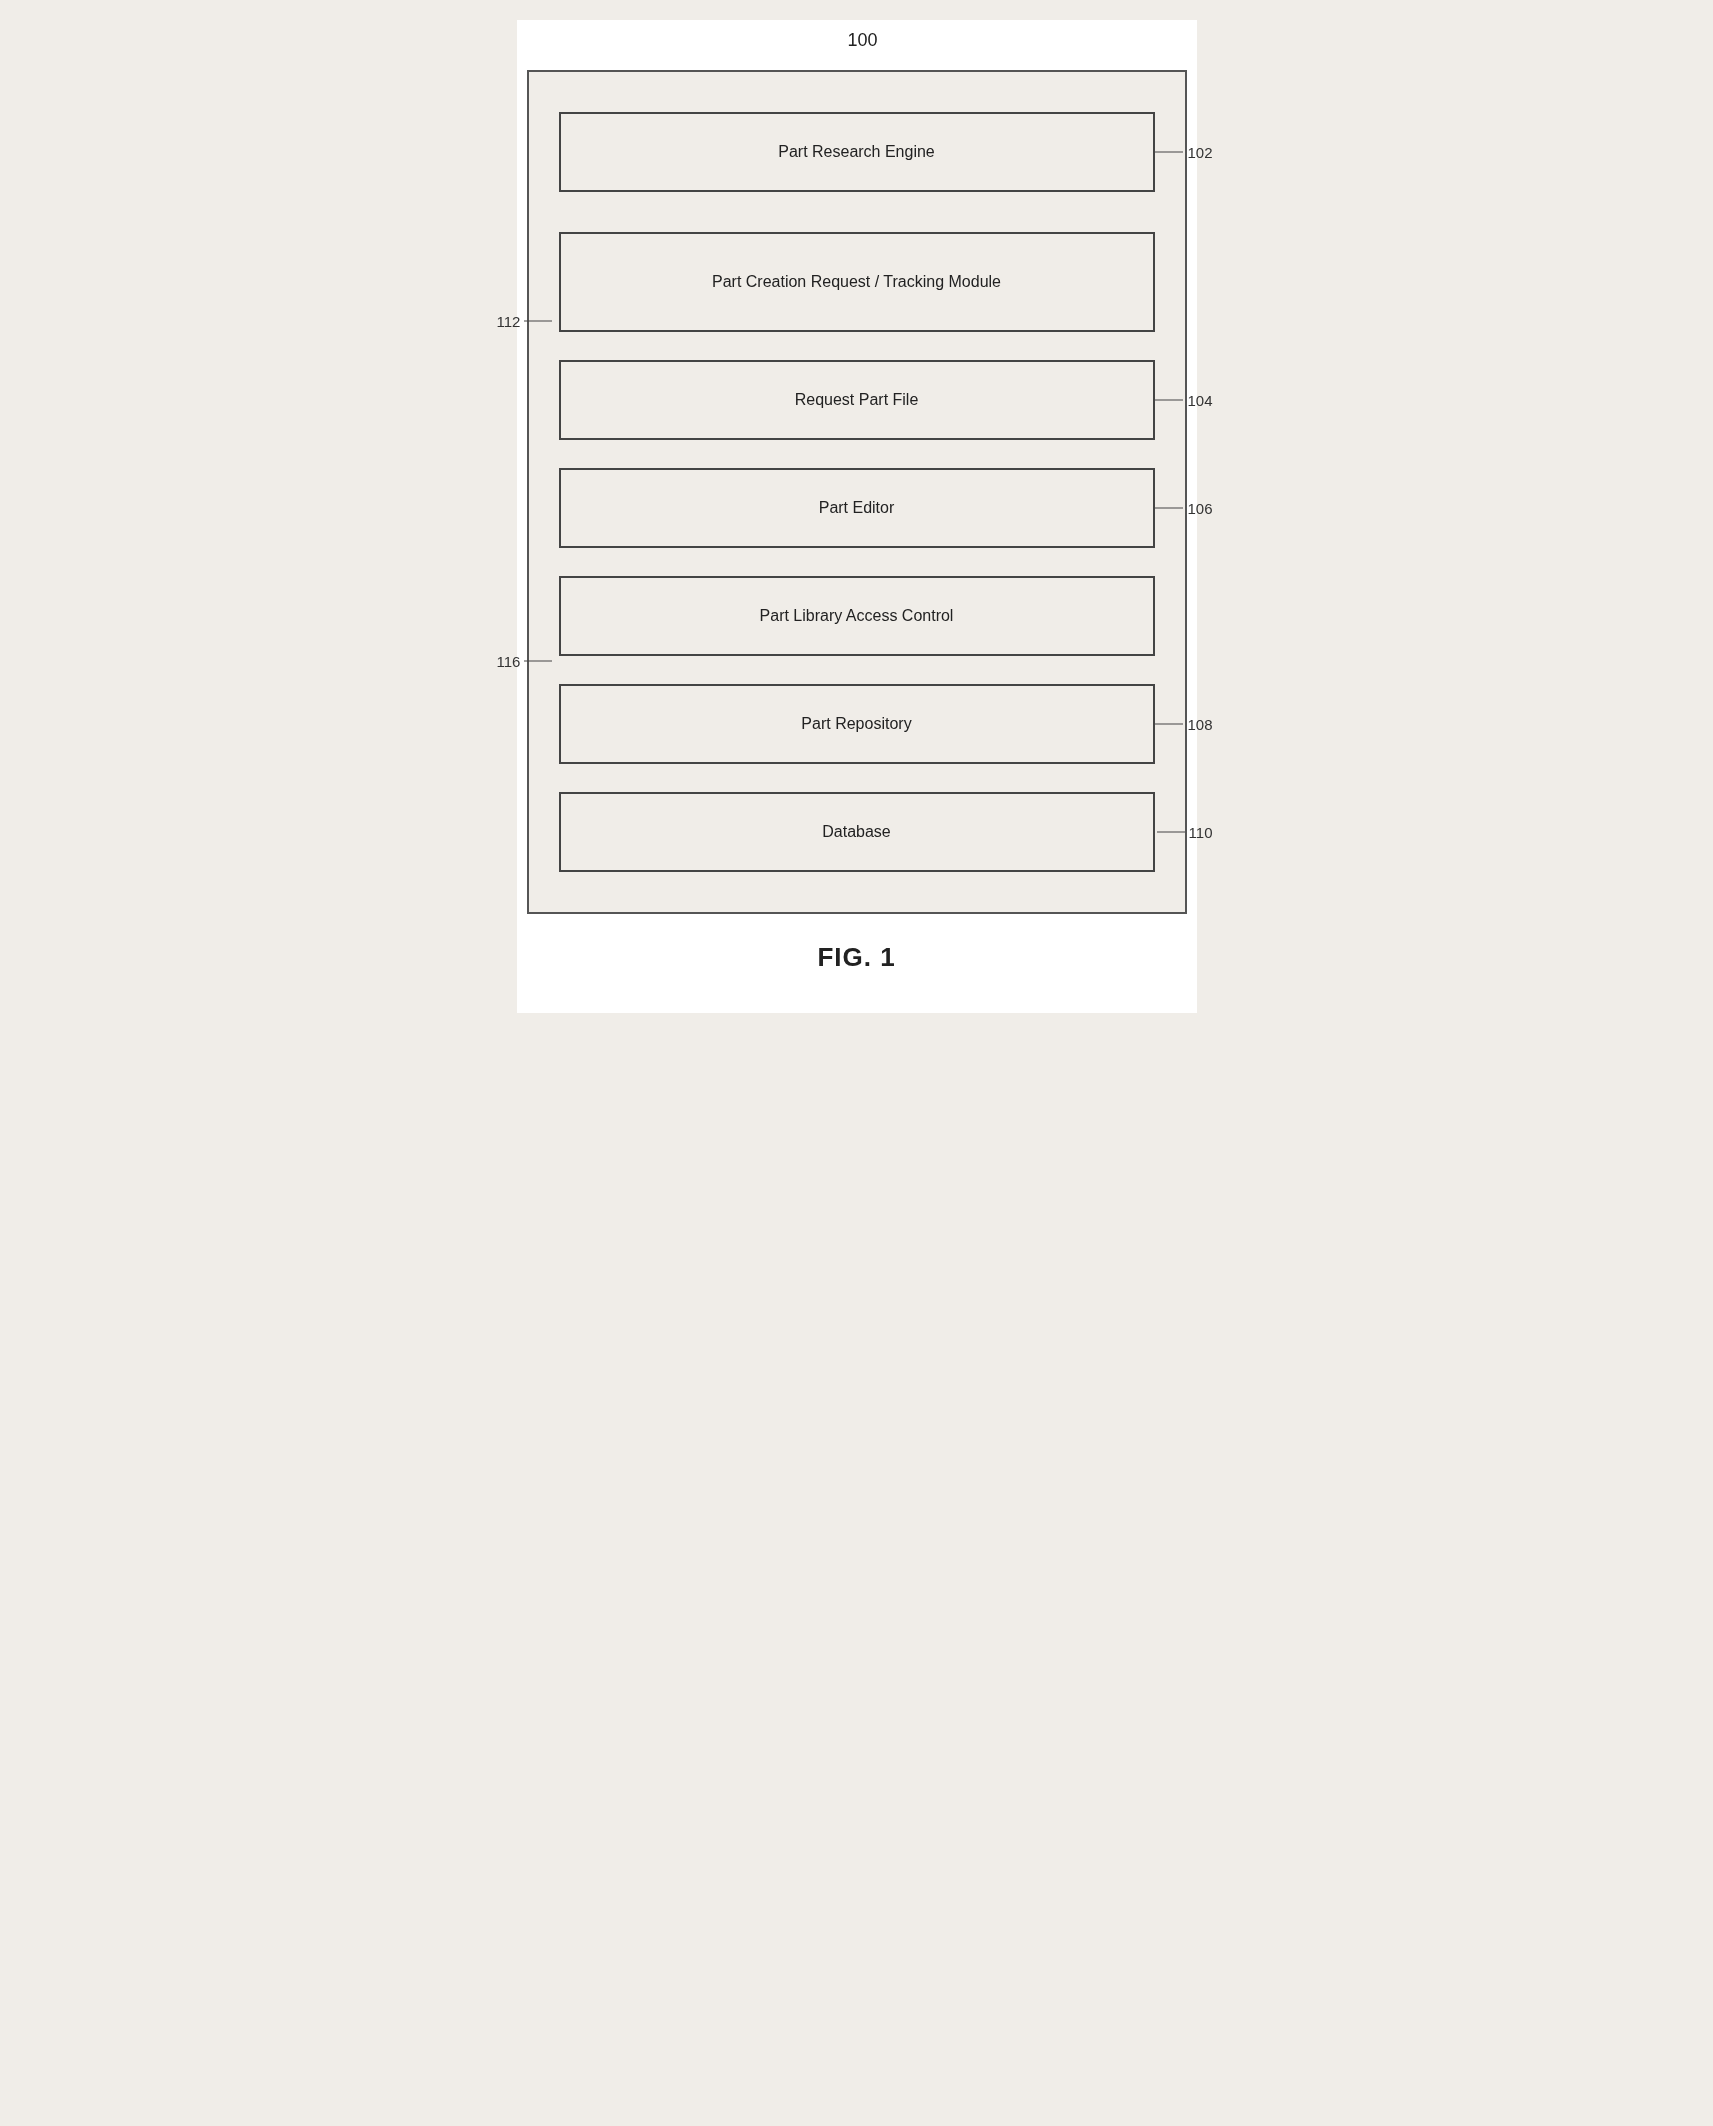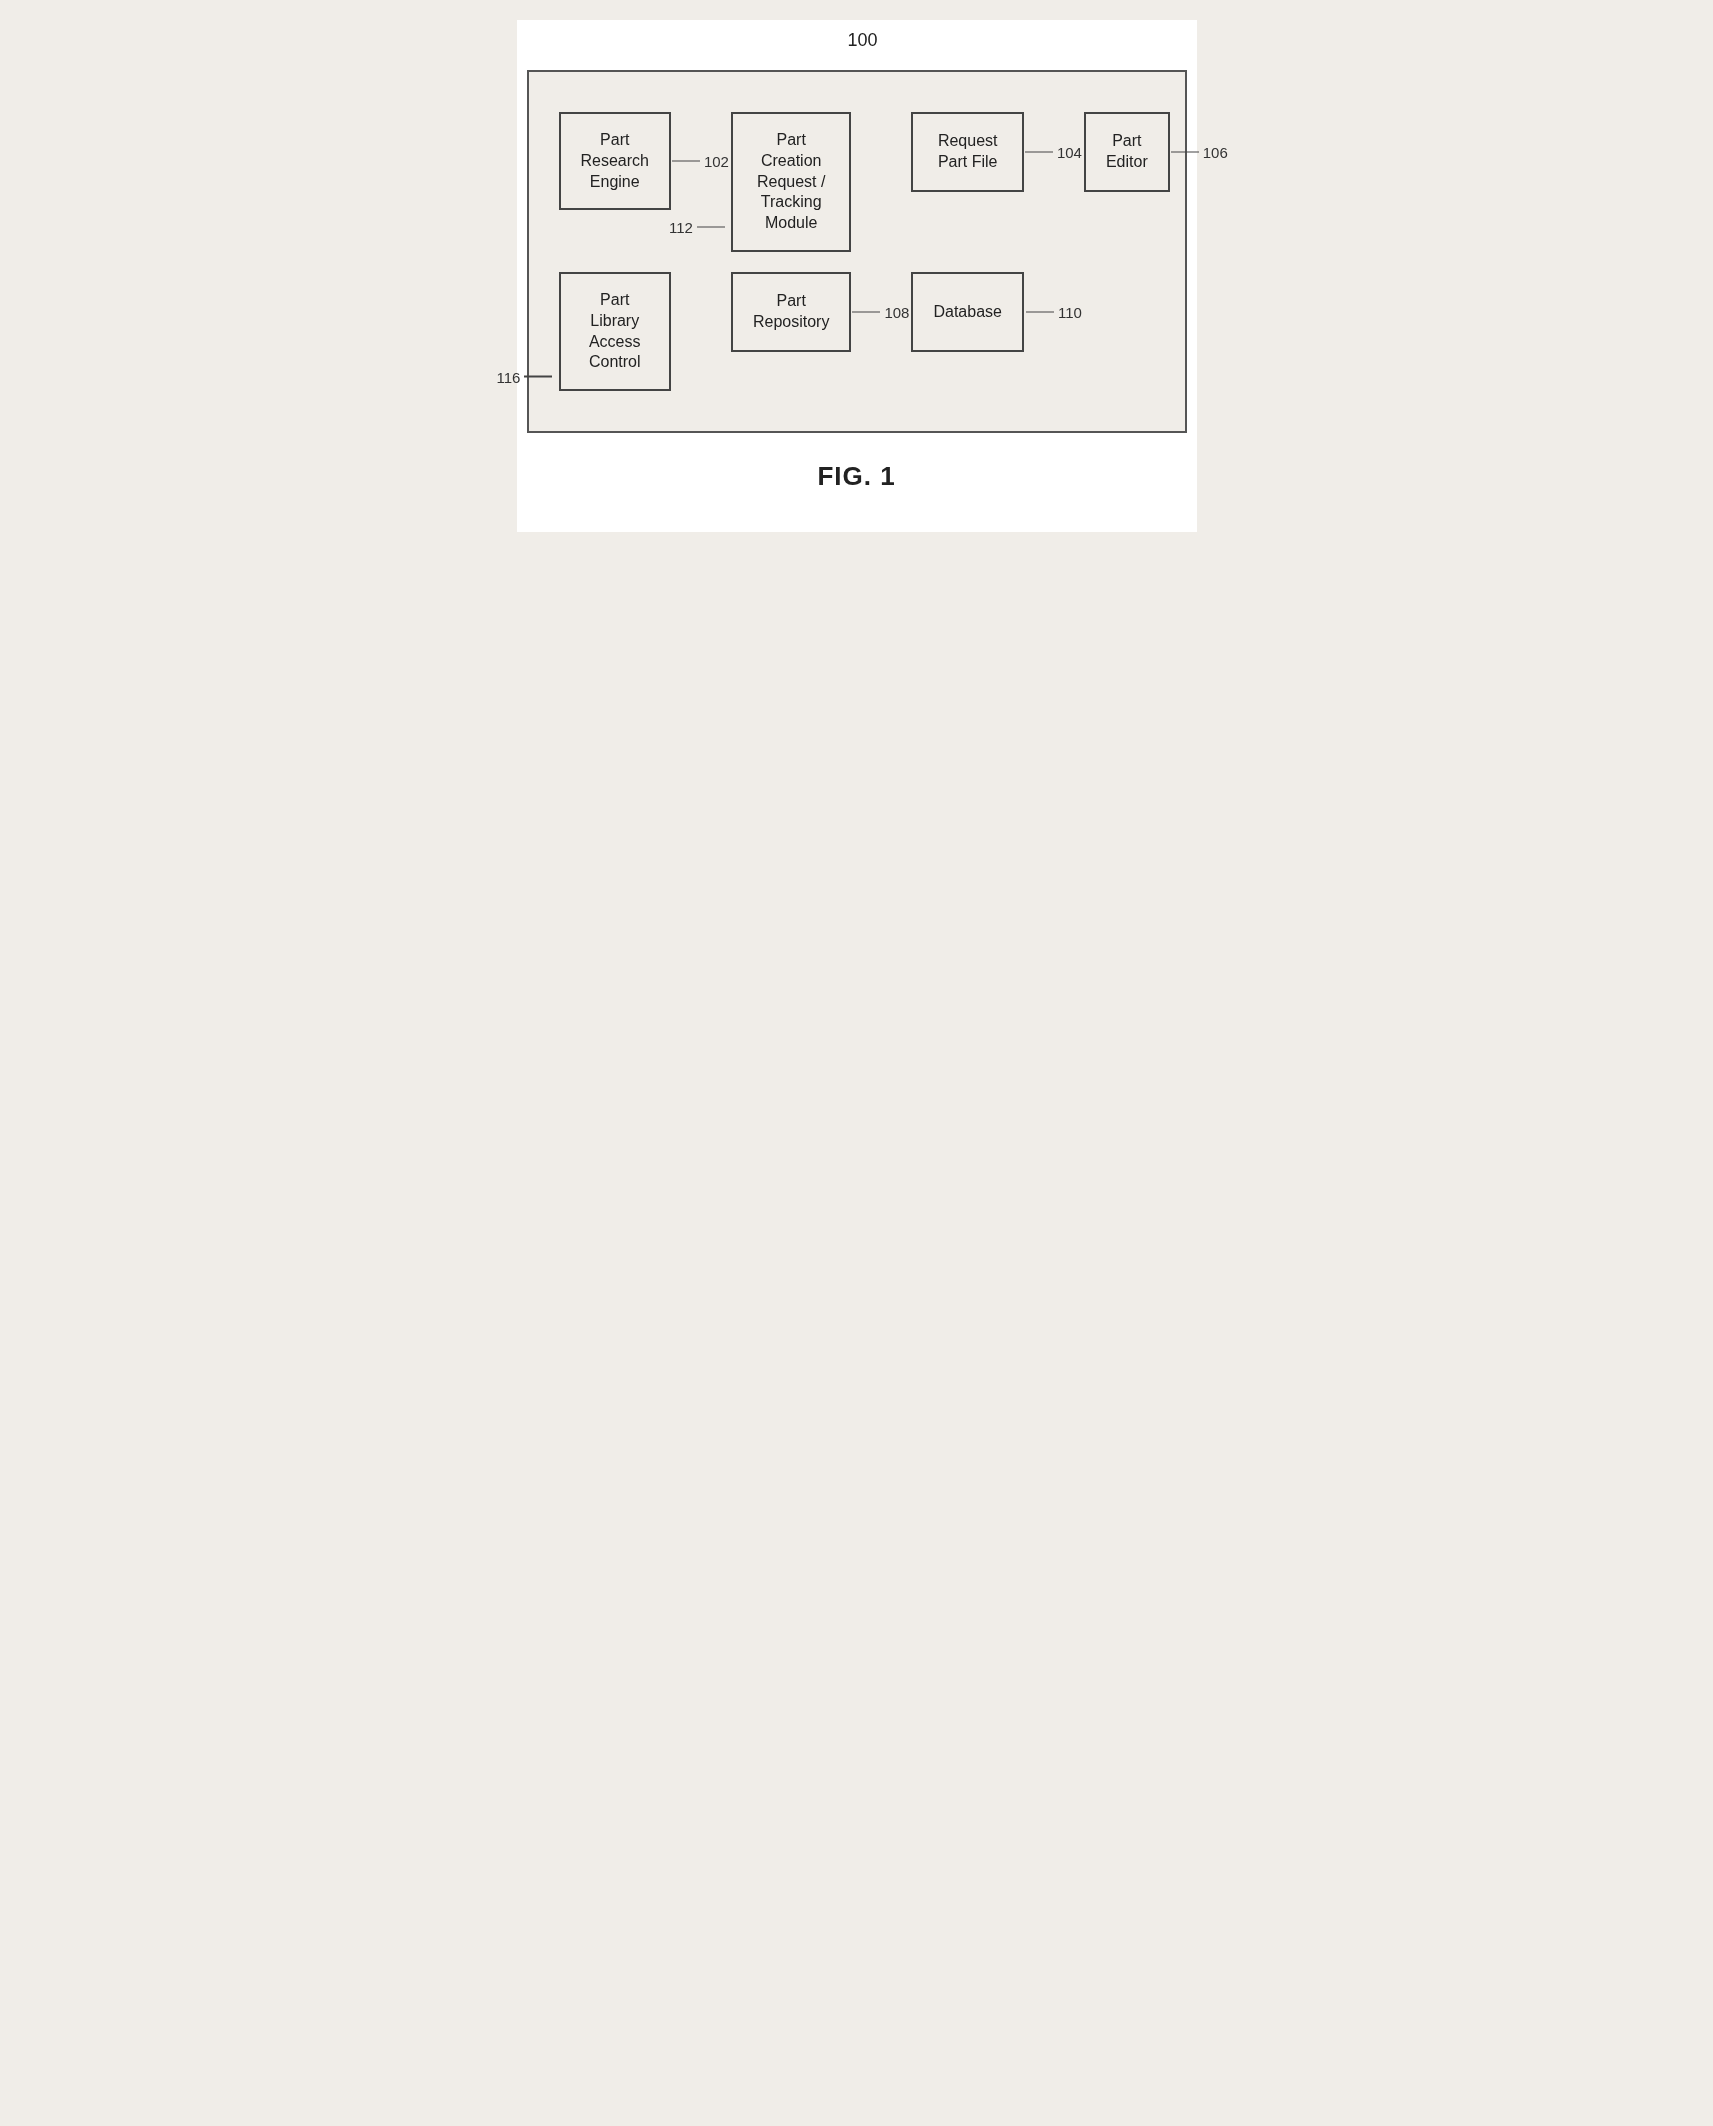--- a/index.html
+++ b/index.html
@@ -40,22 +40,22 @@
     .outer-box {
       border: 2.5px solid #555;
       padding: 40px 30px 40px 30px;
       margin-top: 30px;
       position: relative;
       background: #f0ede8;
     }
 
     .diagram-grid {
       display: grid;
-      grid-template-columns: 1fr 1fr 1fr 1fr;
-      gap: 20px 60px;
+      grid-template-columns: 1fr;
+      gap: 28px 60px;
       align-items: start;
     }
 
     .module-wrapper {
       position: relative;
       display: flex;
       align-items: center;
     }
 
     .module-box {
@@ -120,20 +120,21 @@
       margin-top: 28px;
       font-size: 26px;
       font-weight: bold;
       color: #222;
       letter-spacing: 1px;
     }
 
     
     .tall-box {
       min-height: 100px;
+      margin-top: 12px;
     }
   </style>
 </head>
 <body>
 
 <div class="page-container">
   <div class="outer-label">100</div>
   <div class="outer-box">
     <div class="diagram-grid">
 

